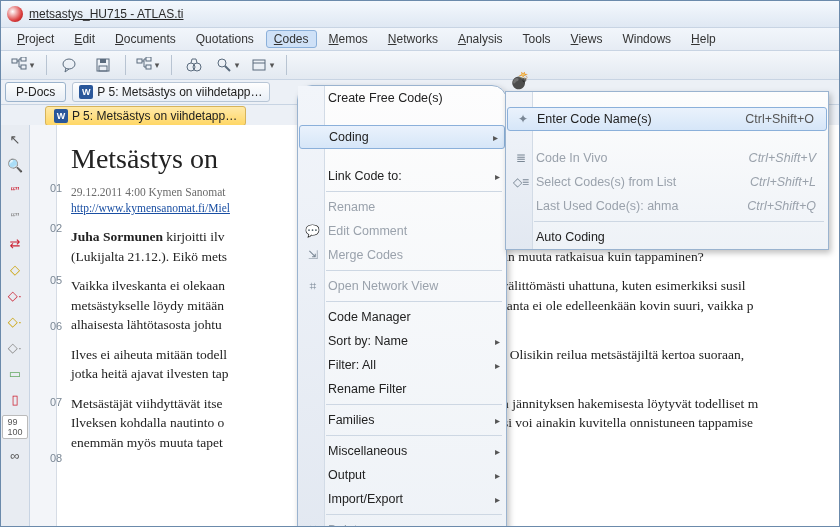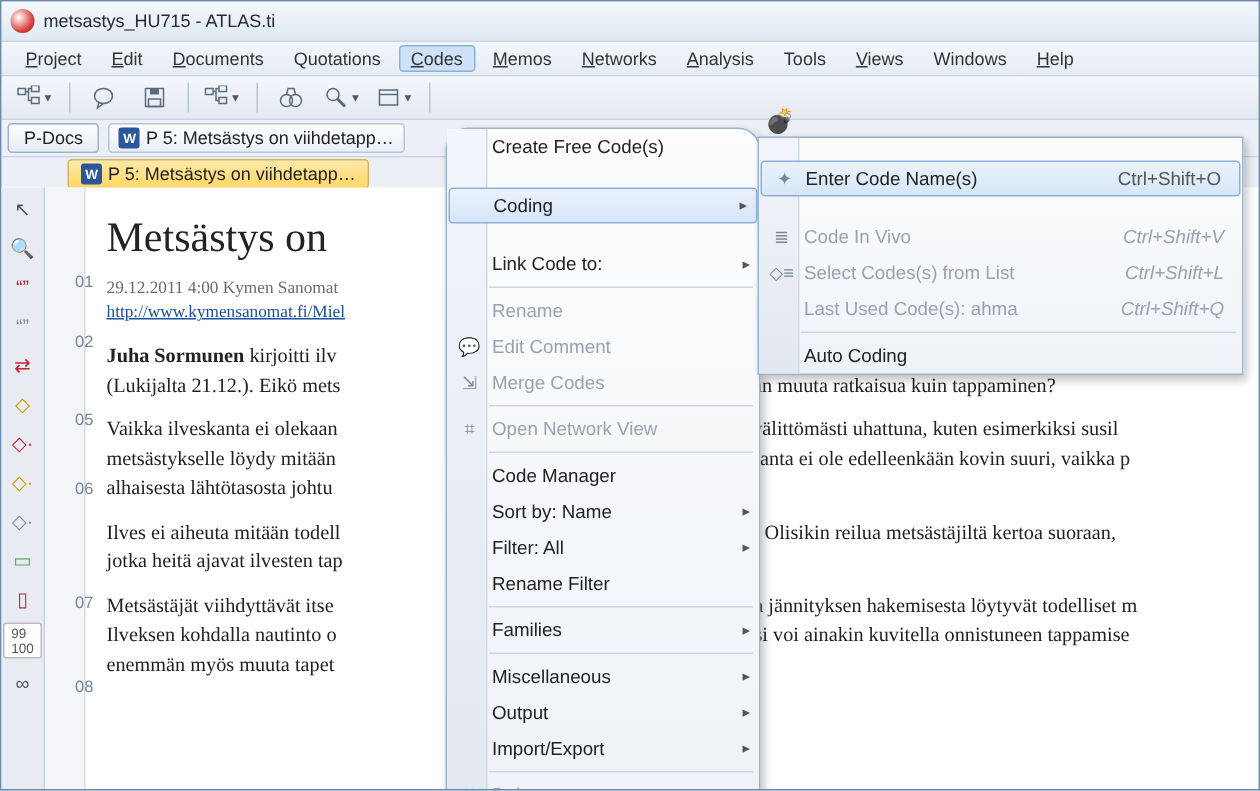--- a/index.html
+++ b/index.html
@@ -1,19 +1,19 @@
 <!DOCTYPE html>
 <html><head>
 <meta charset="utf-8">
 <style>
 body { margin:0; font-family:"Segoe UI",Tahoma,sans-serif; font-size:12px; background:#e9edf3; color:#222; user-select:none; }
 .window { width:840px; height:527px; background:#e8ecf2; border:1px solid #6b8aab; box-sizing:border-box; position:relative; overflow:hidden; }
 
 
-.titlebar { height:26px; background:linear-gradient(#f4f8fd,#dfe8f3); display:flex; align-items:center; padding:0 6px; border-bottom:1px solid #c8d4e3; }
+.titlebar { height:26px; background:linear-gradient(#f4f8fd,#dfe8f3); display:flex; align-items:center; padding:0 6px; border-bottom:1px solid #c8d4e3;text-decoration:underline; }
 .titlebar .logo { width:16px; height:16px; border-radius:50%; background:radial-gradient(circle at 35% 35%, #fff, #d44 60%, #900); margin-right:6px; }
 .titlebar .title { color:#2b2b2b; }
 
 
 .menubar { height:22px; display:flex; align-items:center; padding:0 8px; gap:4px; border-bottom:1px solid #c8d4e3; background:linear-gradient(#f2f6fb,#e6ecf4); }
 .menubar .mitem { padding:2px 8px; color:#333; border-radius:3px; }
 .menubar .mitem.active { background:#cfe1f7; border:1px solid #8bb0da; padding:1px 7px; }
 .mitem .ul { text-decoration:underline; }
 
 

